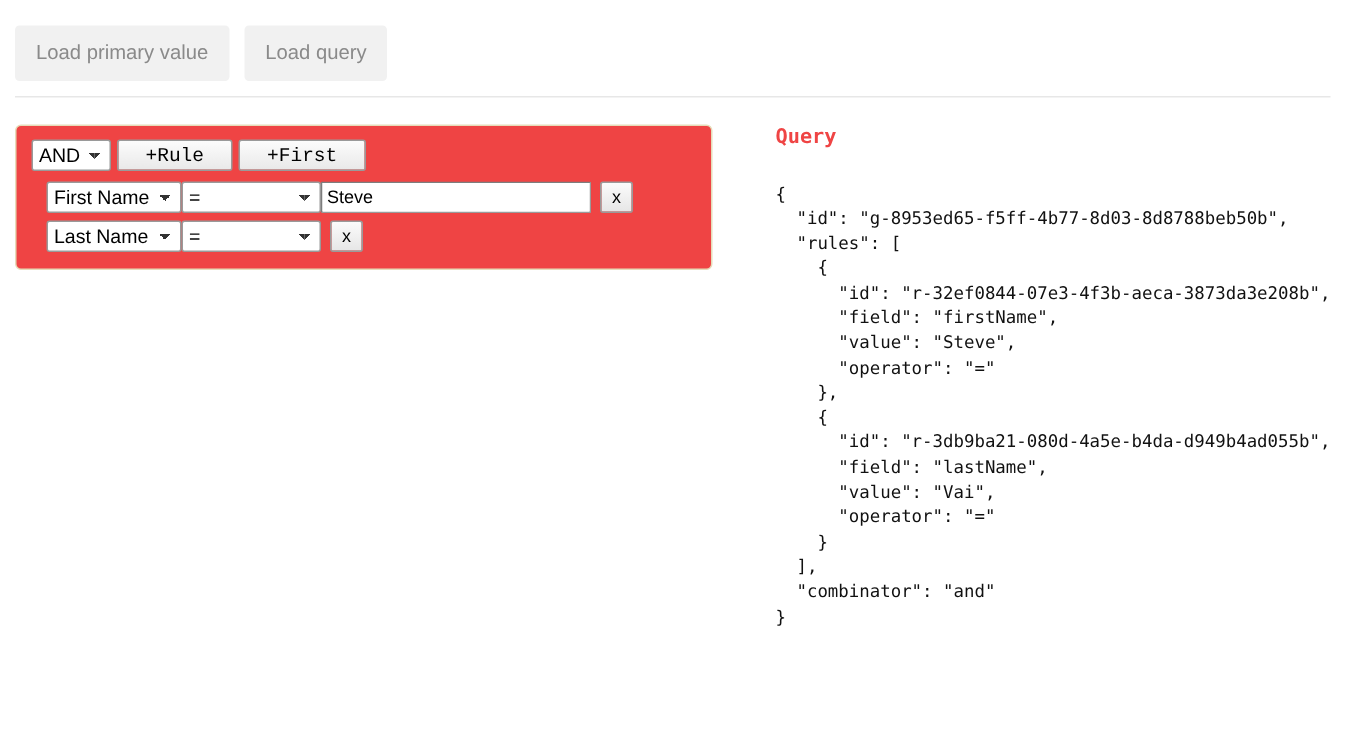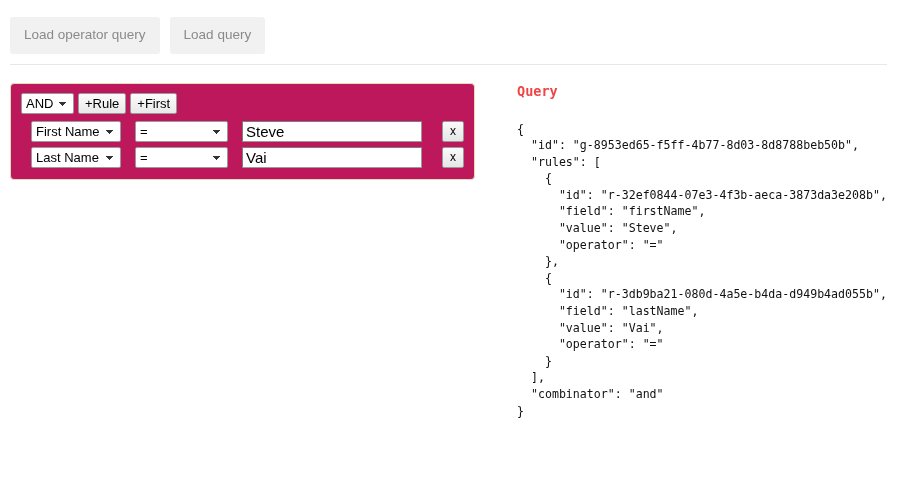--- a/index.html
+++ b/index.html
@@ -48,40 +48,39 @@
   .content {
     position: relative;
   }
 
   
   .qb-panel {
     position: absolute;
     left: 10px;
     top: 18px;
     width: 465px;
-    background: #be185d;
+    background: #ef4444;
     border: 1px solid #e6dcb9;
     border-radius: 4px;
     padding: 9px 10px 11px 10px;
     box-sizing: border-box;
   }
   .qb-header {
     display: flex;
     align-items: center;
     gap: 4px;
     margin-bottom: 7px;
   }
   .qb-rules {
     padding-left: 10px;
   }
   .qb-rule {
     display: flex;
     align-items: center;
     margin-bottom: 5px;
-    justify-content: space-between;
   }
   .qb-rule:last-child { margin-bottom: 0; }
 
   
   select.ctl {
     font-family: "Liberation Sans", sans-serif;
     font-size: 13px;
     color: #000;
     background-color: #ffffff;
     border: 1px solid #9a9a9a;
@@ -101,36 +100,36 @@
     background-size: 4px 4px, 4px 4px;
     background-repeat: no-repeat;
     padding-right: 18px;
     cursor: pointer;
   }
   select.combinator { width: 53px; }
   select.field-select { width: 90px; }
   select.operator-select { width: 93px; }
 
   button.addbtn {
-    font-family: Liberation Sans, sans-serif;
+    font-family: Liberation Mono, monospace;
     font-size: 13px;
     color: #000;
     background: linear-gradient(#fcfcfc, #e9e9e9);
     border: 1px solid #9a9a9a;
     border-radius: 2px;
     height: 21px;
-    padding: 0 6px;
+    padding: 0 18px;
     box-sizing: border-box;
     cursor: pointer;
     line-height: 19px;
   }
 
   input.value-input {
     font-family: "Liberation Sans", sans-serif;
-    font-size: 15px;
+    font-size: 12px;
     color: #000;
     background: #ffffff;
     border: 1px solid #9a9a9a;
     border-top-color: #7d7d7d;
     border-left-color: #7d7d7d;
     border-radius: 1px;
     height: 21px;
     width: 180px;
     padding: 1px 3px;
     box-sizing: border-box;
@@ -172,21 +171,21 @@
     font-size: 11.6px;
     line-height: 16.6px;
     color: #111;
     white-space: pre;
   }
 </style>
 </head>
 <body>
 
 <div class="toolbar">
-  <button class="tool-btn">Load operator query</button>
+  <button class="tool-btn">Load primary value</button>
   <button class="tool-btn">Load query</button>
 </div>
 
 <div class="divider"></div>
 
 <div class="content">
 
   <div class="qb-panel">
 
     <div class="qb-header">
@@ -210,21 +209,20 @@
         <button class="remove-btn">x</button>
       </div>
 
       <div class="qb-rule">
         <select class="ctl field-select">
           <option>Last Name</option>
         </select>
         <select class="ctl operator-select">
           <option>=</option>
         </select>
-        <input class="value-input" type="text" value="Vai" style="">
         <button class="remove-btn">x</button>
       </div>
 
     </div>
   </div>
 
   <div class="query-pane">
     <h3 class="query-title">Query</h3>
     <pre class="query-json">{
   "id": "g-8953ed65-f5ff-4b77-8d03-8d8788beb50b",

